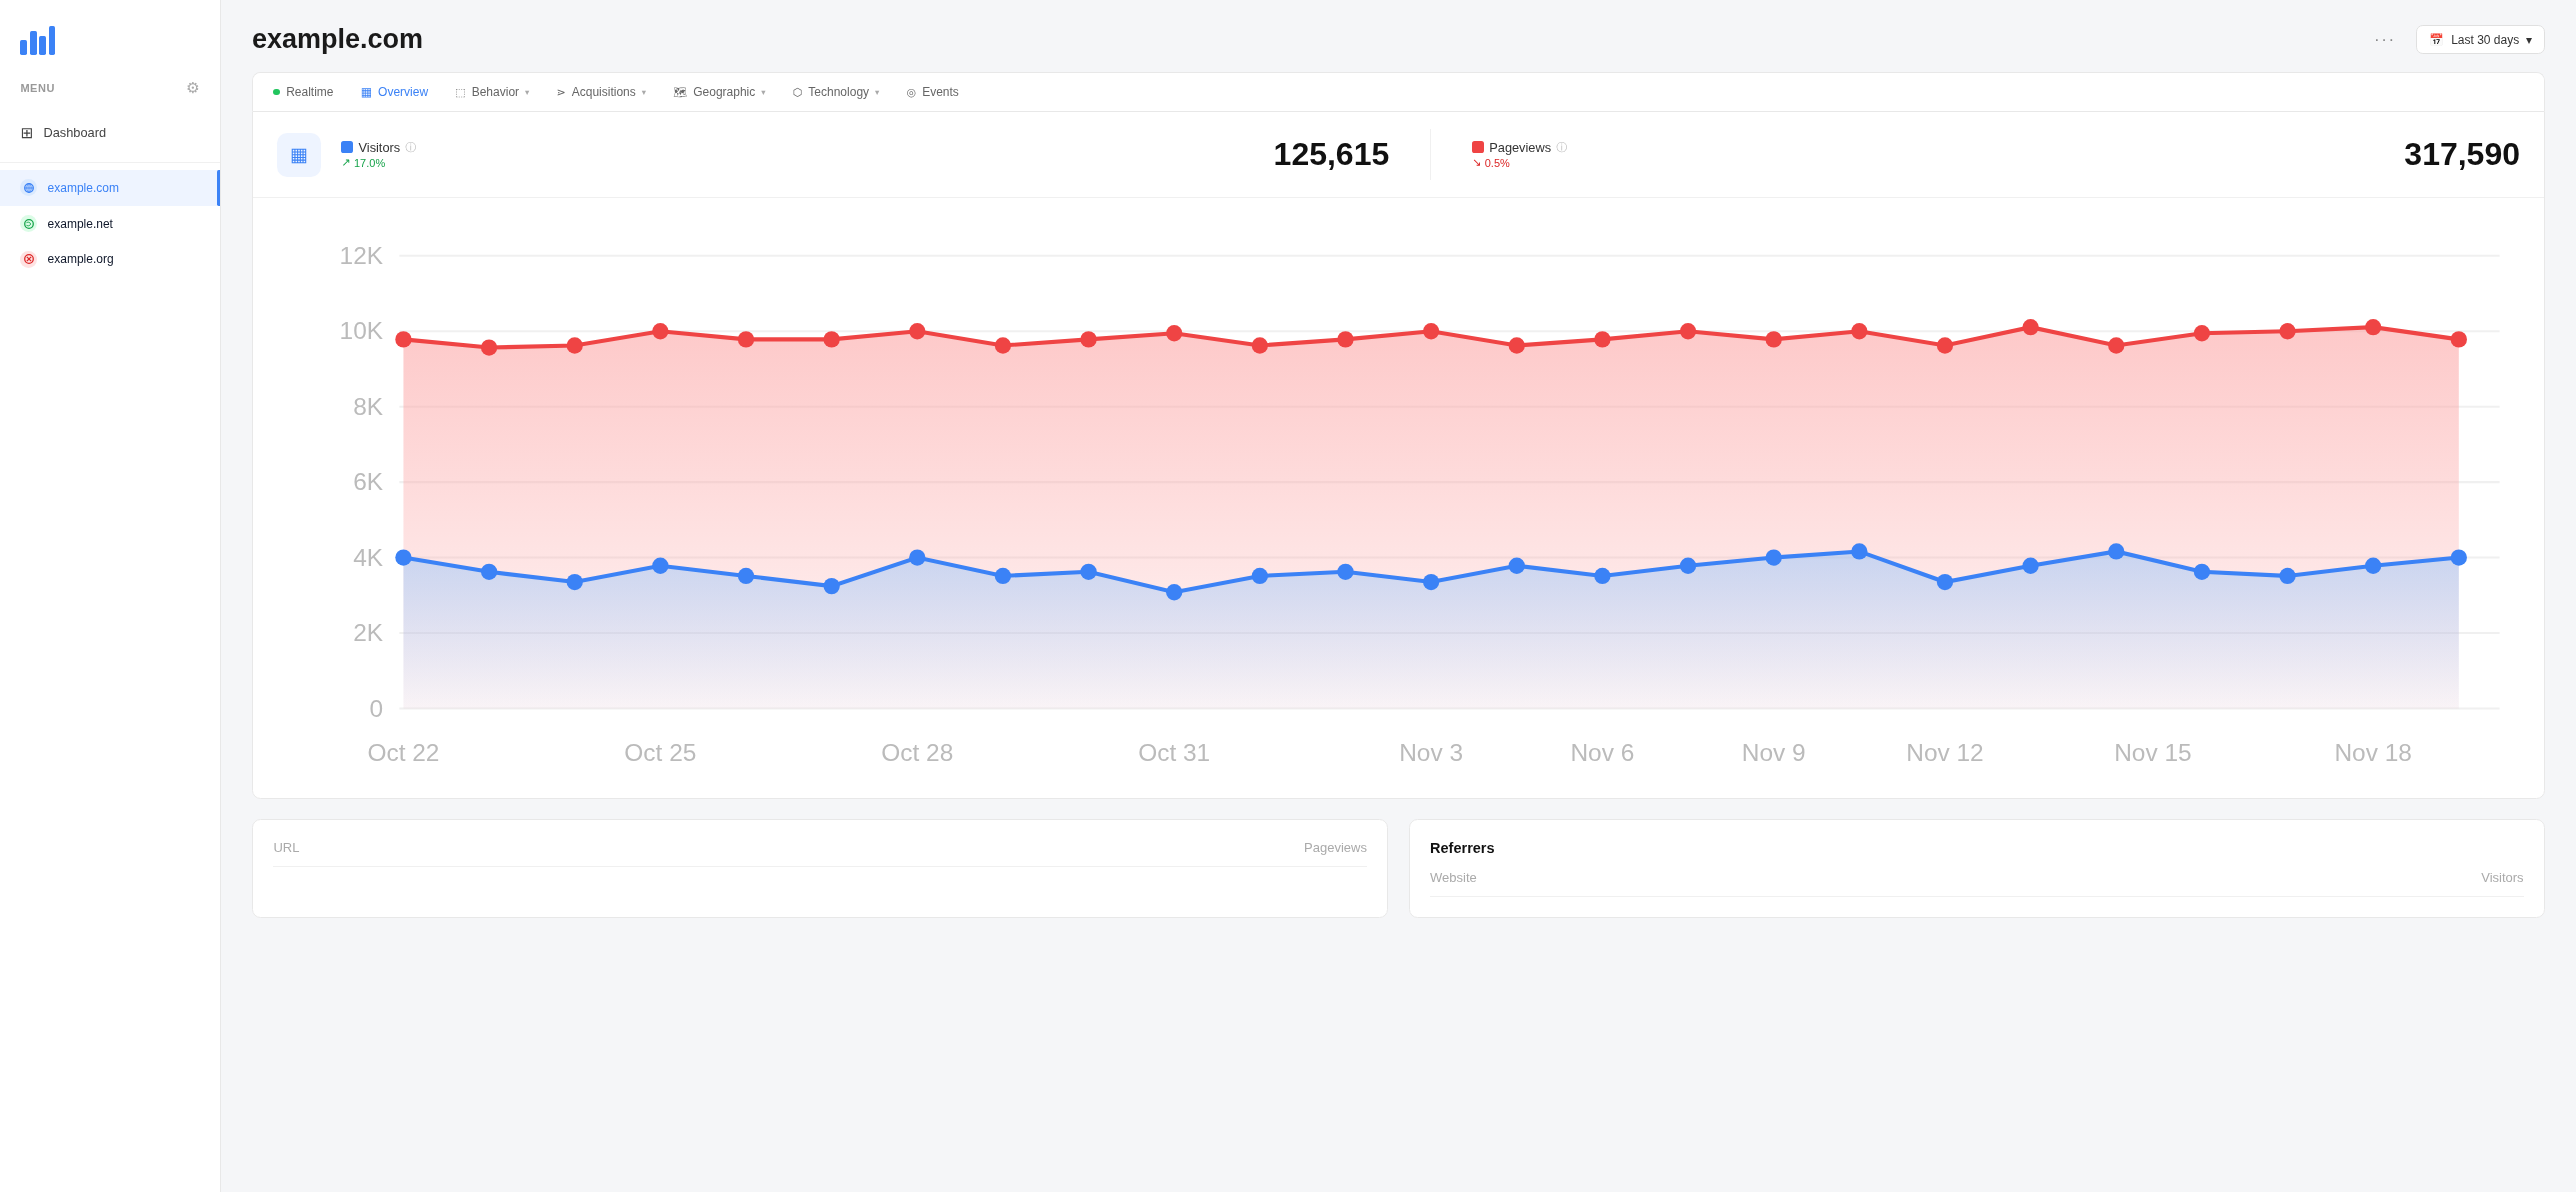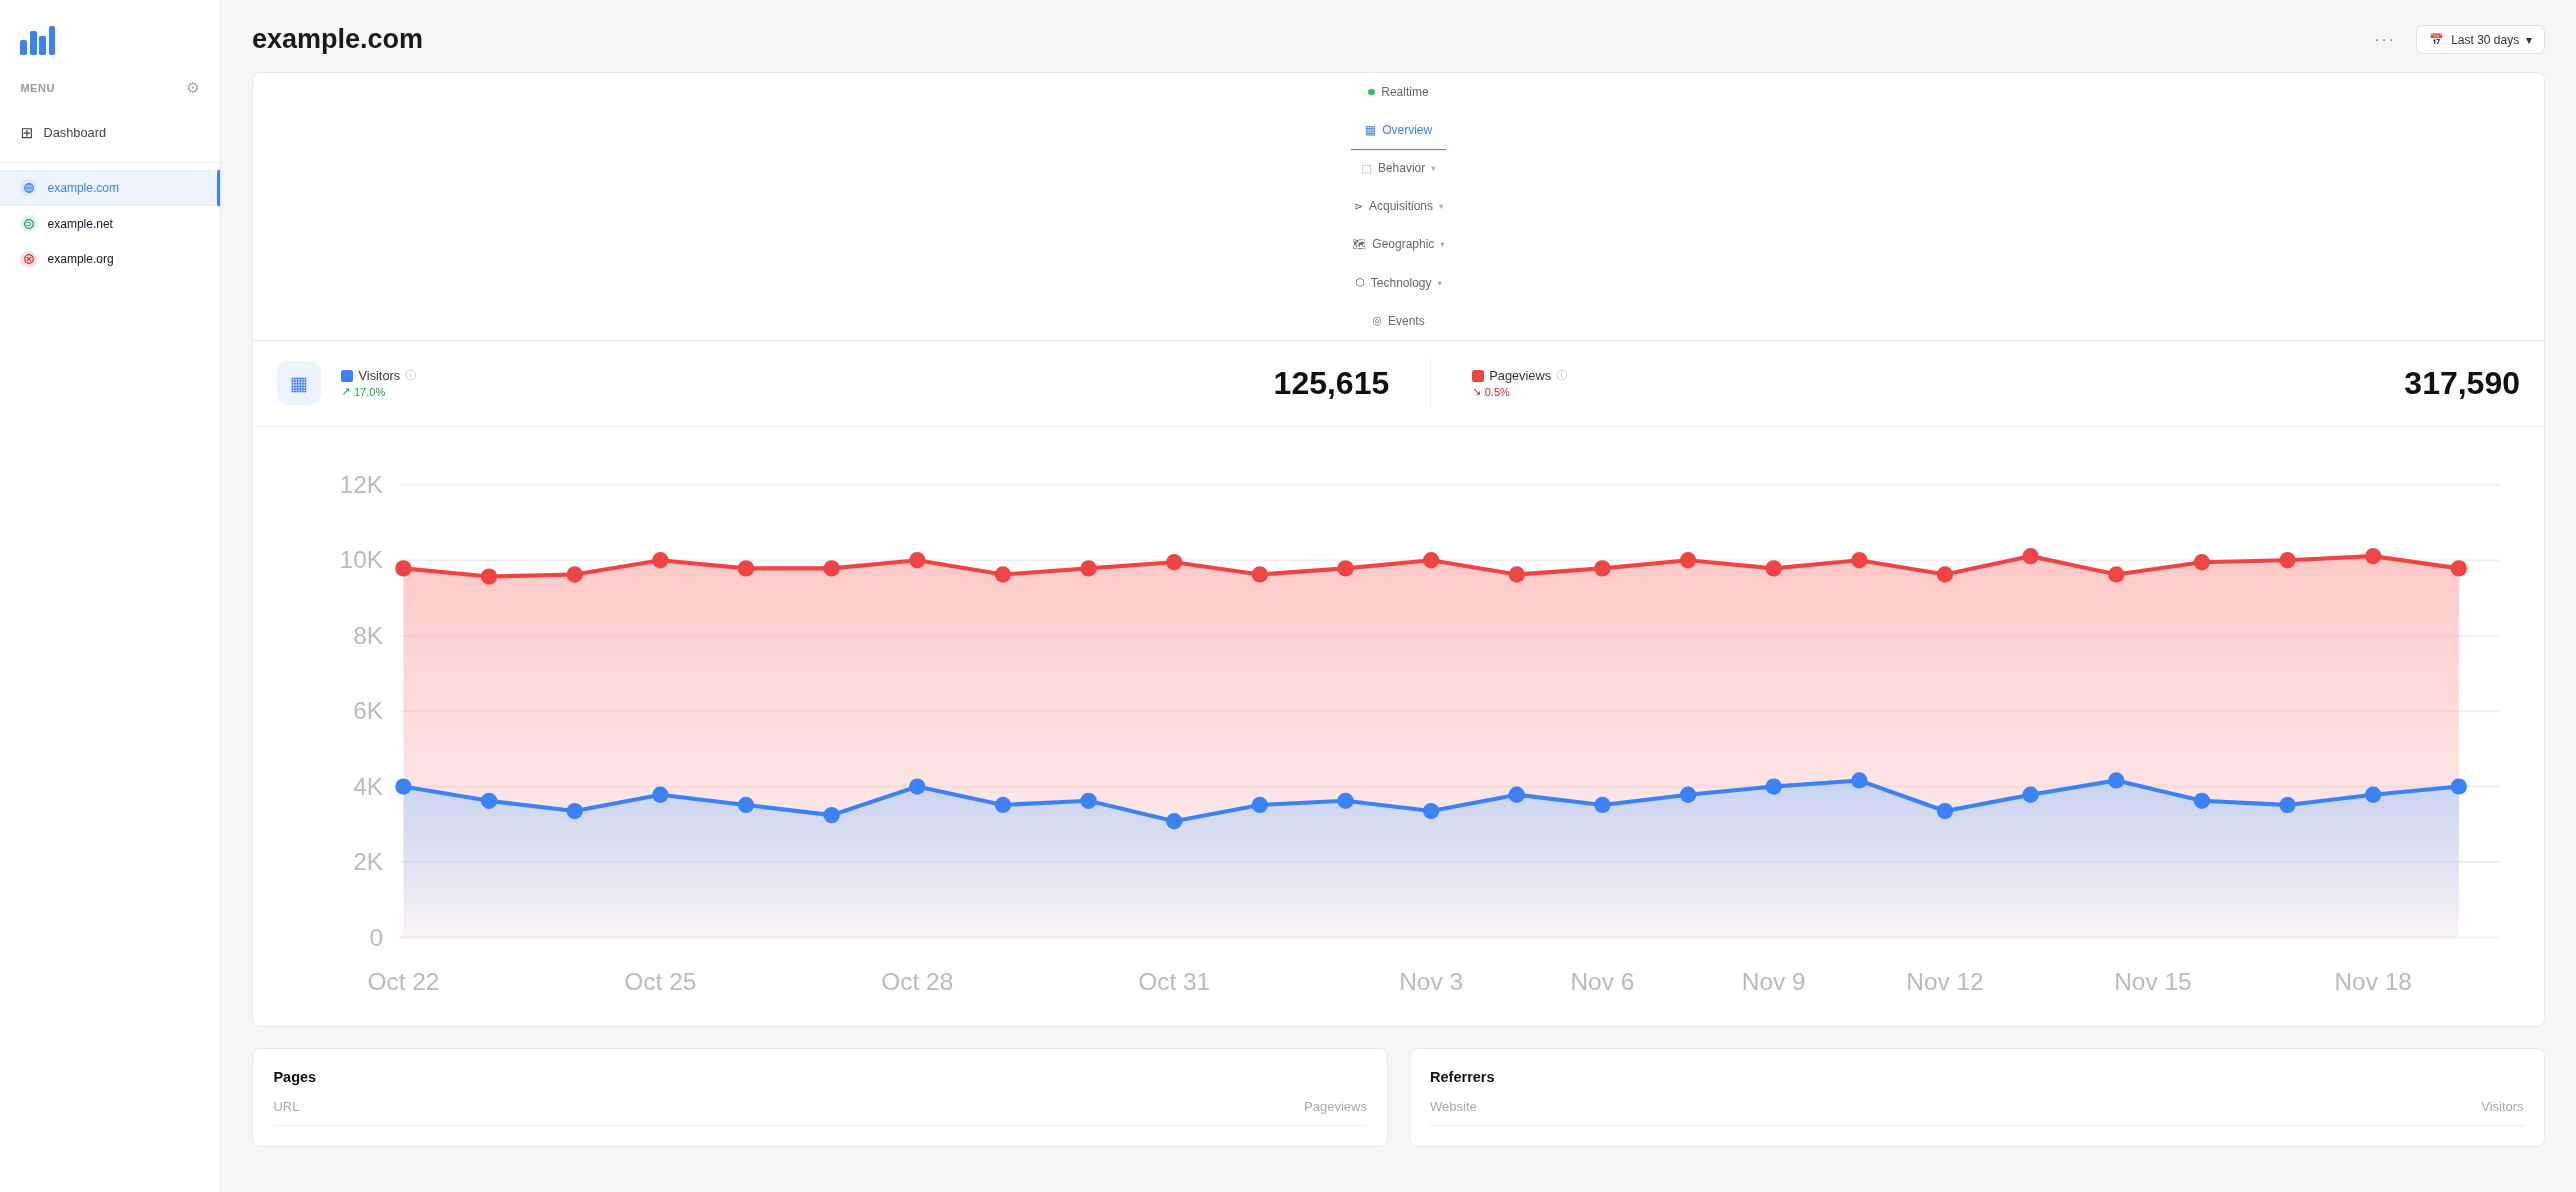--- a/index.html
+++ b/index.html
@@ -168,21 +168,20 @@
     .tabs {
       display: flex;
       align-items: center;
       gap: 0;
       background: #fff;
       border: 0.9px solid #e8e8e8;
       border-radius: 8.5px 8.5px 0 0;
       padding: 0 6.8px;
       overflow-x: auto;
       border-bottom: none;
-      flex-direction: column;
     }
     .tab {
       display: flex;
       align-items: center;
       gap: 6px;
       padding: 12px 13.6px;
       font-size: 12px;
       color: #666;
       cursor: pointer;
       white-space: nowrap;
@@ -571,21 +570,20 @@
           <text x="734" y="268" text-anchor="middle" font-size="12" fill="#bbb">Nov 9</text>
           <text x="818" y="268" text-anchor="middle" font-size="12" fill="#bbb">Nov 12</text>
           <text x="920" y="268" text-anchor="middle" font-size="12" fill="#bbb">Nov 15</text>
           <text x="1028" y="268" text-anchor="middle" font-size="12" fill="#bbb">Nov 18</text>
         </svg>
       </div>
     </div>
 
     <div class="bottom-cards">
       <div class="bottom-card">
-        <div class="bottom-card-title">Pages</div>
         <div class="bottom-card-header">
           <span>URL</span>
           <span>Pageviews</span>
         </div>
       </div>
       <div class="bottom-card">
         <div class="bottom-card-title">Referrers</div>
         <div class="bottom-card-header">
           <span>Website</span>
           <span>Visitors</span>

